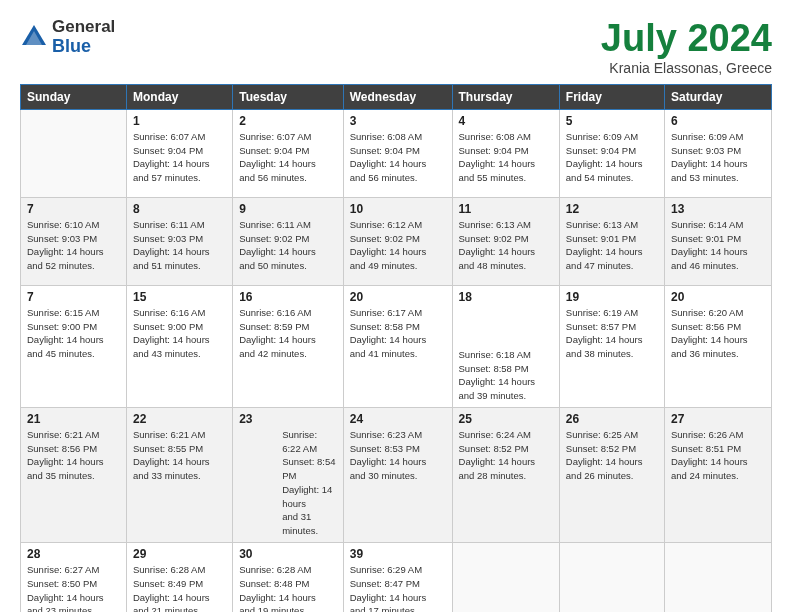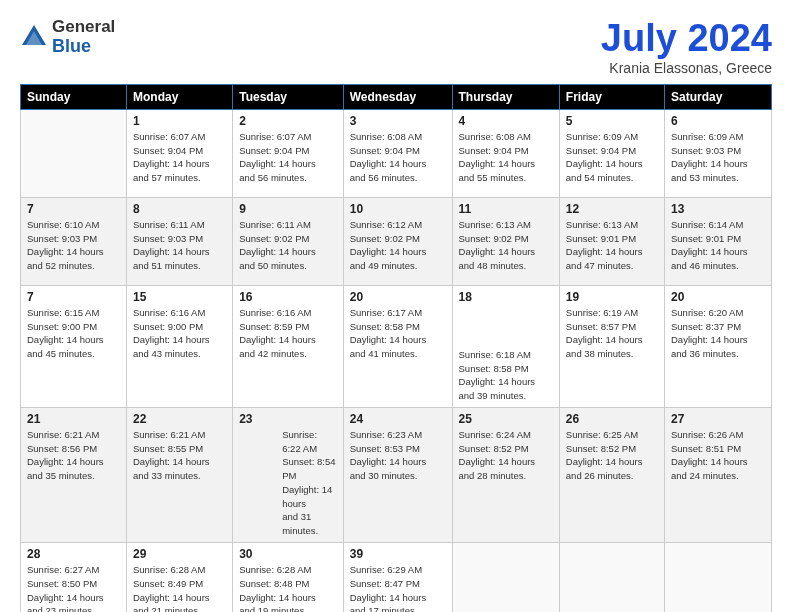--- a/index.html
+++ b/index.html
@@ -44,34 +44,34 @@
       width: 28px;
       height: 28px;
       margin-right: 4px;
     }
     .title-block {
       text-align: right;
     }
     .month-title {
       font-size: 38px;
       font-weight: bold;
-      color: #1d4ed8;
+      color: #15803d;
       line-height: 1.1;
     }
     .location {
       font-size: 14px;
       color: #444;
     }
     table {
       width: 100%;
       border-collapse: collapse;
       font-size: 10.5px;
     }
     thead tr th {
-      background-color: #000000;
+      background-color: #404040;
       color: #fff;
       font-size: 12px;
       font-weight: bold;
       padding: 5px 6px;
       text-align: left;
       border: 1px solid #2e75b6;
     }
     tbody tr td {
       border: 1px solid #ccc;
       vertical-align: top;
@@ -270,21 +270,21 @@
           <td>
             <span class="day-num">19</span>
             <div class="day-info" style="white-space: pre-line;">Sunrise: 6:19 AM
 Sunset: 8:57 PM
 Daylight: 14 hours
 and 38 minutes.</div>
           </td>
           <td>
             <span class="day-num">20</span>
             <div class="day-info" style="white-space: pre-line;">Sunrise: 6:20 AM
-Sunset: 8:37 PM
+Sunset: 8:56 PM
 Daylight: 14 hours
 and 36 minutes.</div>
           </td>
         </tr>
         <tr>
           <td>
             <span class="day-num">21</span>
             <div class="day-info" style="white-space: pre-line;">Sunrise: 6:21 AM
 Sunset: 8:56 PM
 Daylight: 14 hours

